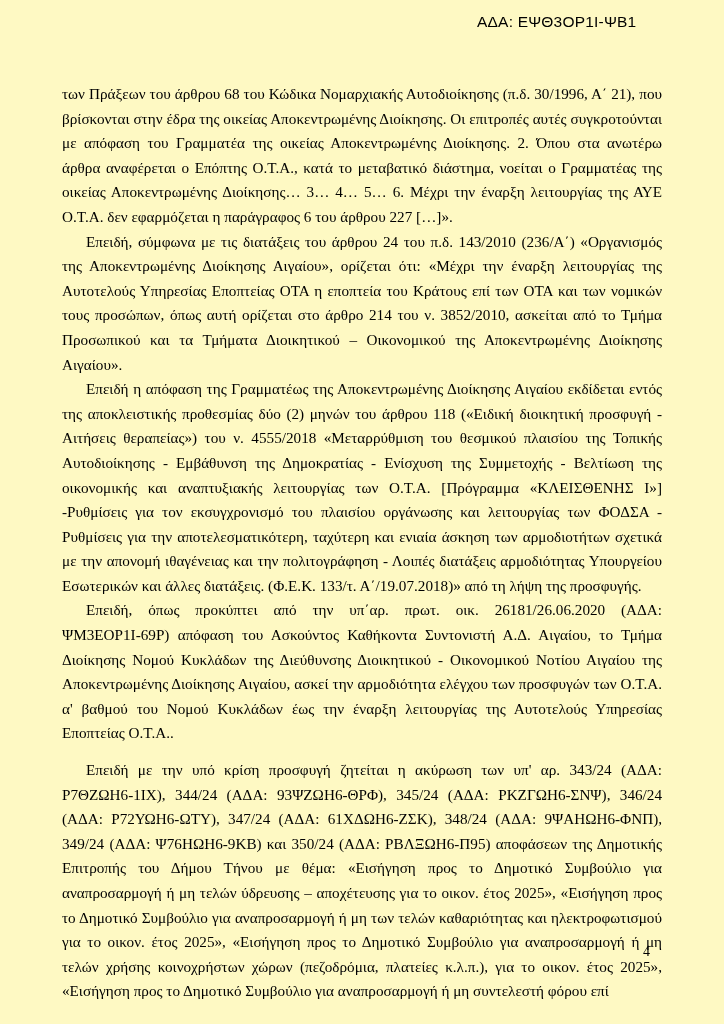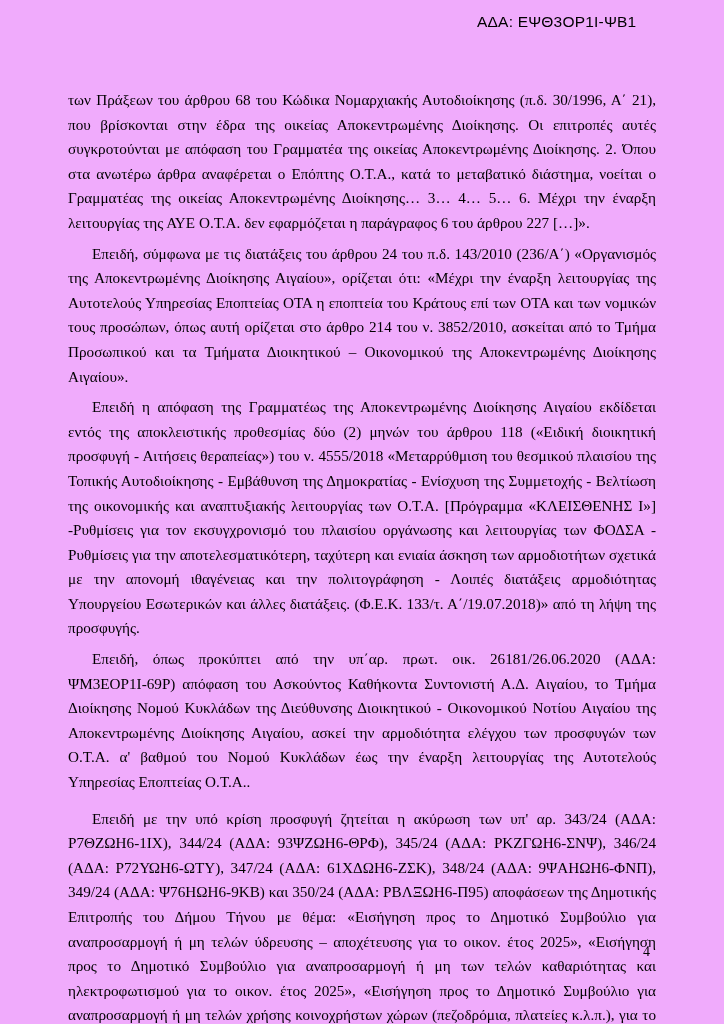--- a/index.html
+++ b/index.html
@@ -4,21 +4,21 @@
 <style>
   html, body {
     margin: 0;
     padding: 0;
     background: #ffffff;
   }
   .page {
     position: relative;
     width: 724px;
     height: 1024px;
-    background: #f0abfc;
+    background: #fef9c3;
     overflow: hidden;
     color: #000;
   }
   .ada-header {
     position: absolute;
     left: 477px;
     top: 13px;
     font-family: "Liberation Sans", "DejaVu Sans", sans-serif;
     font-size: 15.5px;
     letter-spacing: 0.2px;
@@ -30,21 +30,21 @@
     left: 62px;
     top: 82px;
     width: 600px;
     font-family: "Liberation Serif", "DejaVu Serif", serif;
     font-size: 15.2px;
     line-height: 24.6px;
     text-align: justify;
     color: #000;
   }
   .doc-body p {
-    margin: 6px;
+    margin: 0;
     padding: 0;
   }
   .doc-body p.indent {
     text-indent: 24px;
   }
   .doc-body p.gap-before {
     margin-top: 12px;
   }
   .doc-body b {
     font-weight: normal;

